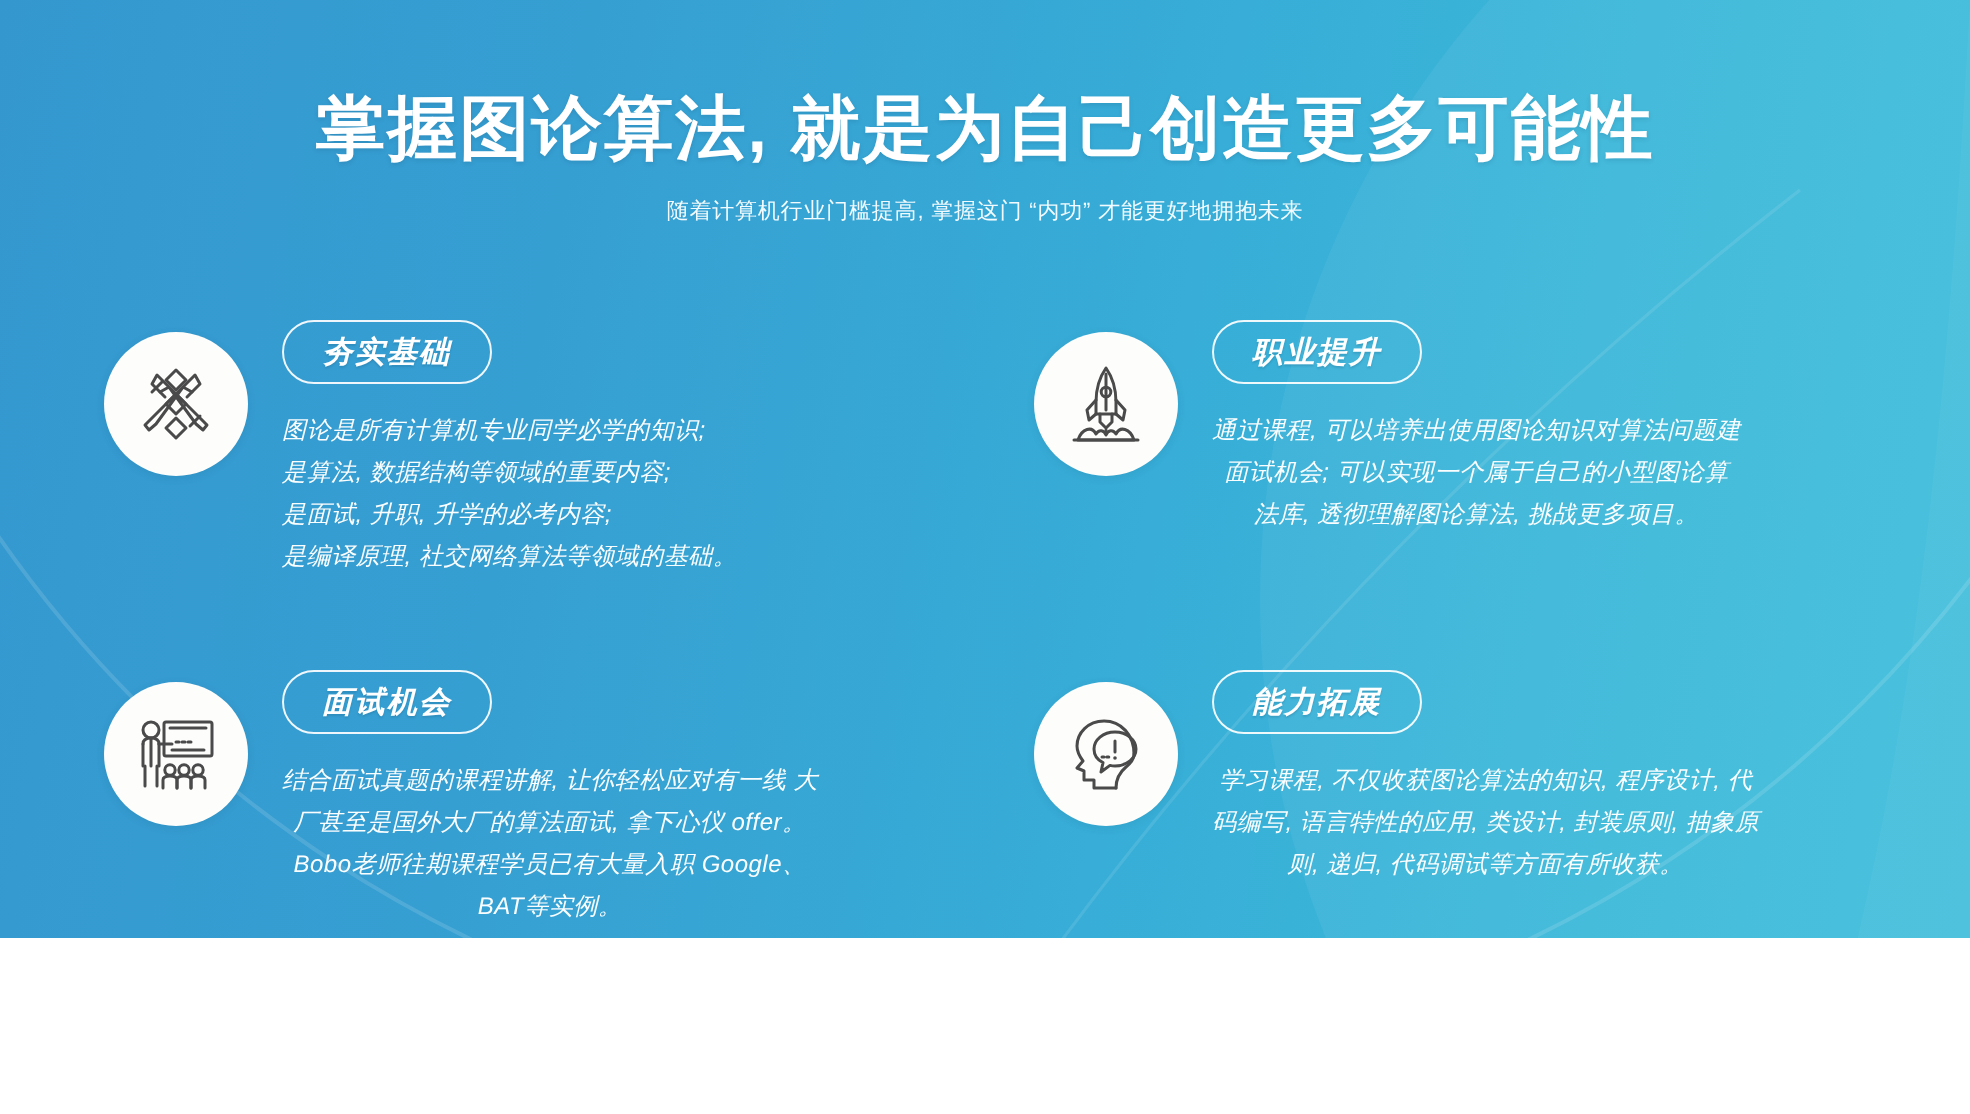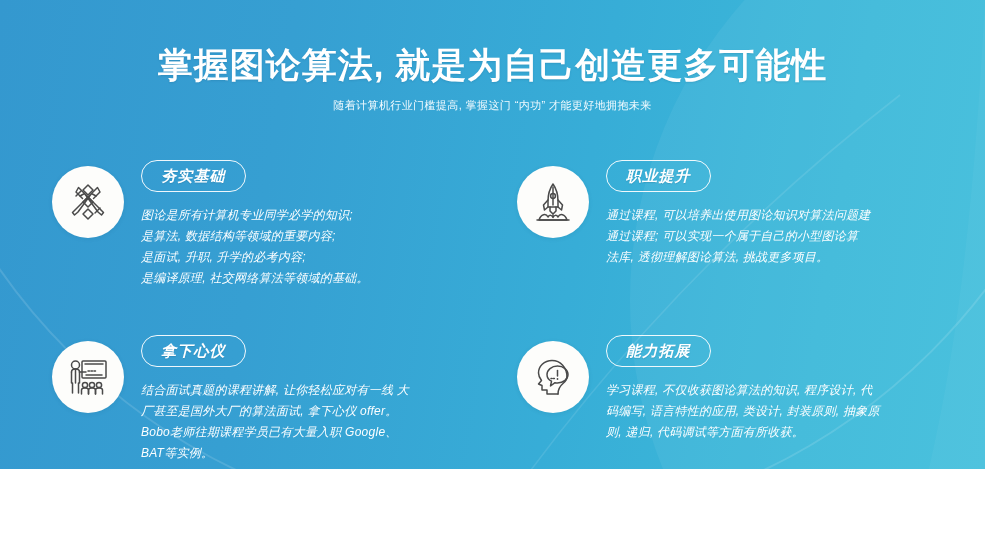--- a/index.html
+++ b/index.html
@@ -73,21 +73,21 @@
   }
 
   .desc{
     margin-top:13px;
     color:#fbfeff;
     font-size:12px;
     line-height:1.75;
     letter-spacing:.25px;
     max-width:300px;
   }
-  .desc.wide{ max-width:312px; }
+  .desc.wide{ max-width:312px;text-align:center; }
   .desc p{ white-space:nowrap; }
 </style>
 </head>
 <body>
 
 <div id="slide">
 
   <div class="bg-layer">
     <svg viewBox="0 0 985 557" xmlns="http://www.w3.org/2000/svg">
       <defs>
@@ -152,21 +152,21 @@
           <path d="M24 37 L24 40" stroke-dasharray="1.6 2"></path>
           <path d="M10 42 C 12 36, 17 35, 19 39 C 20.5 36.5, 23 37, 24 39.5
                    C 25 37, 27.5 36.5, 29 39 C 31 35, 36 36, 38 42 Z"></path>
           <path d="M8 42 L40 42"></path>
         </svg>
       </div>
       <div class="feature-body">
         <div class="pill">职业提升</div>
         <div class="desc wide">
           <p>通过课程, 可以培养出使用图论知识对算法问题建</p>
-          <p>通过课程;  可以实现一个属于自己的小型图论算</p>
+          <p>面试机会;  可以实现一个属于自己的小型图论算</p>
           <p>法库, 透彻理解图论算法, 挑战更多项目。</p>
         </div>
       </div>
     </div>
 
     <div class="feature">
       <div class="badge">
         <svg width="48" height="48" viewBox="0 0 48 48" fill="none" stroke="#4a4a4a" stroke-width="1.5" stroke-linejoin="round" stroke-linecap="round">
           <rect x="18" y="8" width="24" height="17" rx="1"></rect>
           <path d="M21 11 L39 11"></path>
@@ -182,21 +182,21 @@
           <path d="M14.5 30 L14.5 40"></path>
           <circle cx="21" cy="32" r="2.6"></circle>
           <circle cx="28" cy="32" r="2.6"></circle>
           <circle cx="35" cy="32" r="2.6"></circle>
           <path d="M17.5 41 L17.5 37 C 17.5 35.5, 19 35, 21 35 C 23 35, 24.5 35.5, 24.5 37 L 24.5 41"></path>
           <path d="M24.5 41 L24.5 37 C 24.5 35.5, 26 35, 28 35 C 30 35, 31.5 35.5, 31.5 37 L 31.5 41"></path>
           <path d="M31.5 41 L31.5 37 C 31.5 35.5, 33 35, 35 35 C 37 35, 38.5 35.5, 38.5 37 L 38.5 41"></path>
         </svg>
       </div>
       <div class="feature-body">
-        <div class="pill">拿下心仪</div>
+        <div class="pill">面试机会</div>
         <div class="desc wide">
           <p>结合面试真题的课程讲解, 让你轻松应对有一线 大</p>
           <p>厂甚至是国外大厂的算法面试, 拿下心仪 offer。</p>
           <p>Bobo老师往期课程学员已有大量入职 Google、</p>
           <p>BAT等实例。</p>
         </div>
       </div>
     </div>
 
     <div class="feature">

